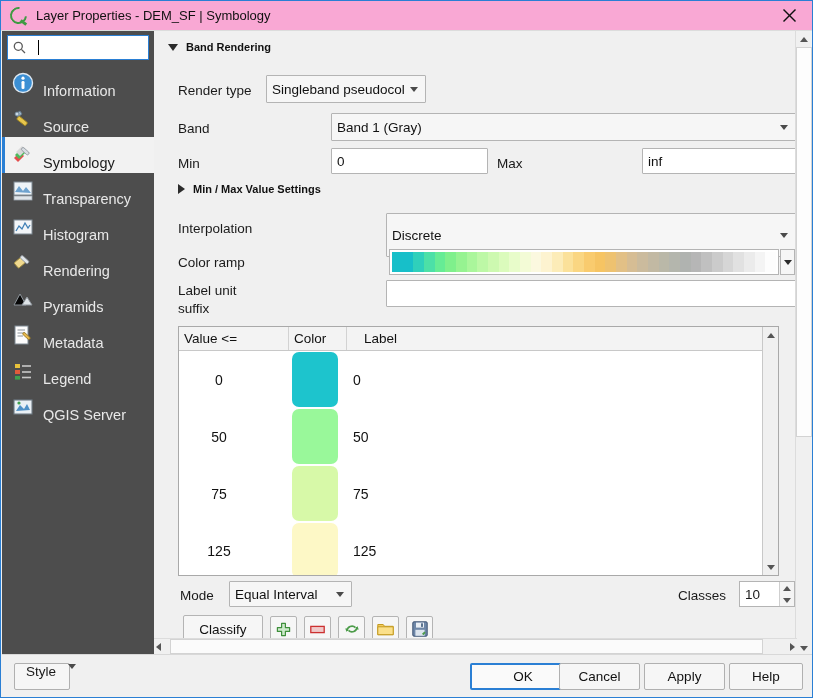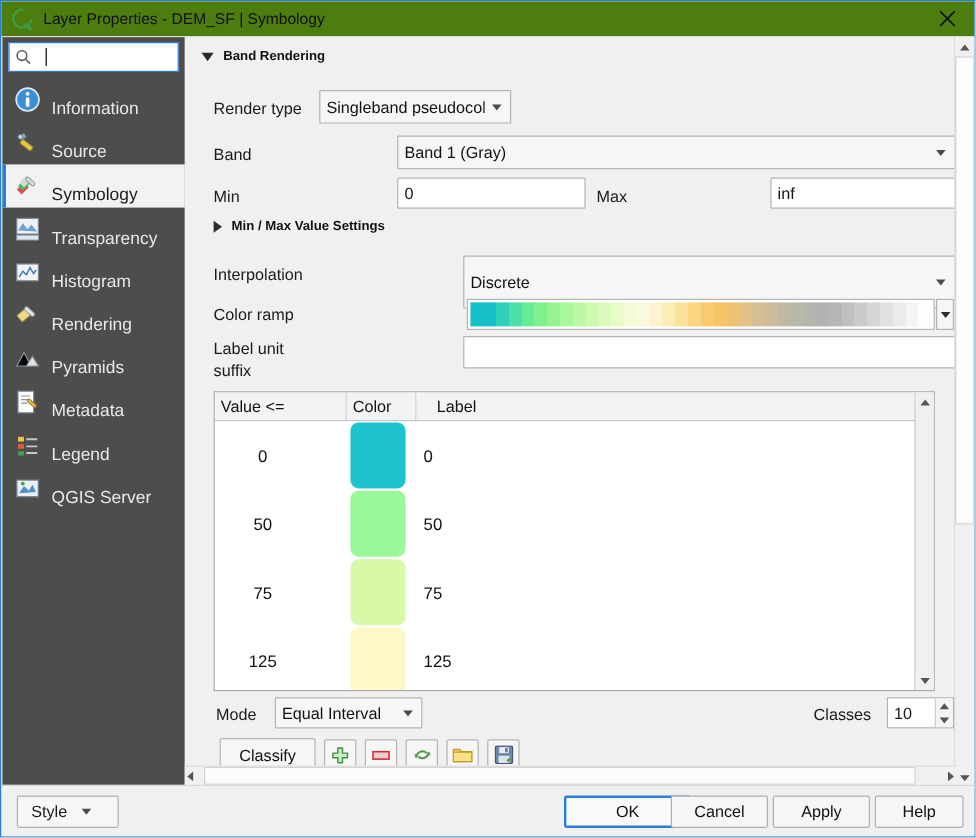--- a/index.html
+++ b/index.html
@@ -18,21 +18,21 @@
     width: 813px; height: 698px;
     background: #f0f0f0;
     border: 1px solid #2a7fd4;
     overflow: hidden;
   }
 
   
   #titlebar {
     position: absolute; left: 0; top: 0;
     width: 811px; height: 30px;
-    background: #4d7c0f;
+    background: #f9a8d4;
     display: flex; align-items: center;
     border-bottom: 1px solid #dcdcdc;
   }
   #qgis-logo {
     margin-left: 9px; width: 17px; height: 17px;
     position: relative; flex: none;
   }
   #qgis-logo .ring {
     position: absolute; inset: 0;
     border: 2.6px solid #3f9a42; border-radius: 50%;
@@ -314,23 +314,23 @@
     border: 1px solid #b0b0b0;
     border-radius: 2px;
     display: flex; align-items: center; justify-content: center;
     font-size: 13.5px; color: #111; cursor: pointer;
   }
   .fbtn.default {
     border: 2px solid #2a7fd4; background: #fafafa;
   }
   #style-btn {
     position: absolute; left: 12px; top: 8px;
-    width: 85px; height: 27px;
+    width: 56px; height: 27px;
     background: #f6f6f6; border: 1px solid #b0b0b0; border-radius: 2px;
-    display: flex; align-items: center; cursor: pointer;
+    display: flex; cursor: pointer;
     font-size: 13.5px; padding-left: 11px;
   }
   #style-btn .cb-arrow {
     width:0;height:0;border-left:4px solid transparent;border-right:4px solid transparent;
     border-top:5px solid #4a4a4a; margin-left: 12px;
   }
 </style>
 </head>
 <body>
 

